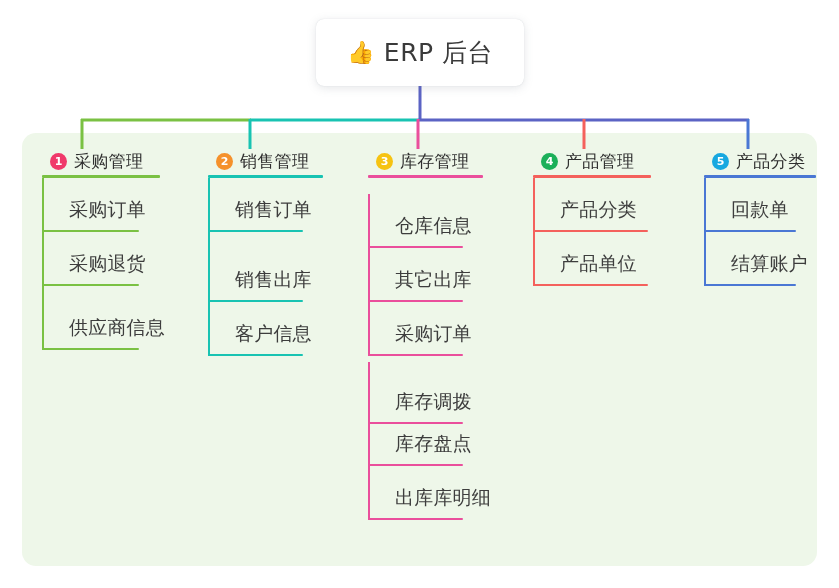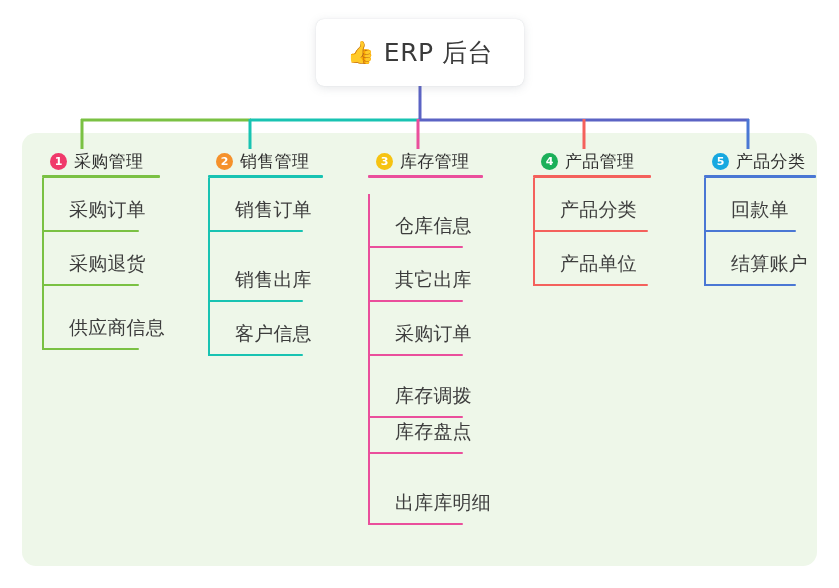--- a/index.html
+++ b/index.html
@@ -249,31 +249,31 @@
       <div class="item" style="height: 54px;">
         <span class="item-spine" style="background: rgb(234, 79, 156);"></span>
         <span class="item-label">其它出库</span>
         <span class="item-rule" style="background: rgb(234, 79, 156); width: 95px;"></span>
       </div>
       <div class="item" style="height: 54px;">
         <span class="item-spine" style="background: rgb(234, 79, 156);"></span>
         <span class="item-label">采购订单</span>
         <span class="item-rule" style="background: rgb(234, 79, 156); width: 95px;"></span>
       </div>
-      <div class="item" style="height: 62px;">
+      <div class="item" style="height: 62px; margin-top: 6px;">
         <span class="item-spine" style="background: rgb(234, 79, 156);"></span>
         <span class="item-label">库存调拨</span>
         <span class="item-rule" style="background: rgb(234, 79, 156); width: 95px;"></span>
       </div>
-      <div class="item" style="height: 36px;">
+      <div class="item" style="height: 42px;">
         <span class="item-spine" style="background: rgb(234, 79, 156);"></span>
         <span class="item-label">库存盘点</span>
         <span class="item-rule" style="background: rgb(234, 79, 156); width: 95px;"></span>
       </div>
-      <div class="item" style="height: 71px;">
+      <div class="item" style="height: 54px;">
         <span class="item-spine" style="background: rgb(234, 79, 156);"></span>
         <span class="item-label">出库库明细</span>
         <span class="item-rule" style="background: rgb(234, 79, 156); width: 95px;"></span>
       </div>
     </div>
   </div>
 
   <div class="column col-4">
     <div class="col-header">
       <span class="badge" style="background: rgb(28, 176, 90);">4</span>

